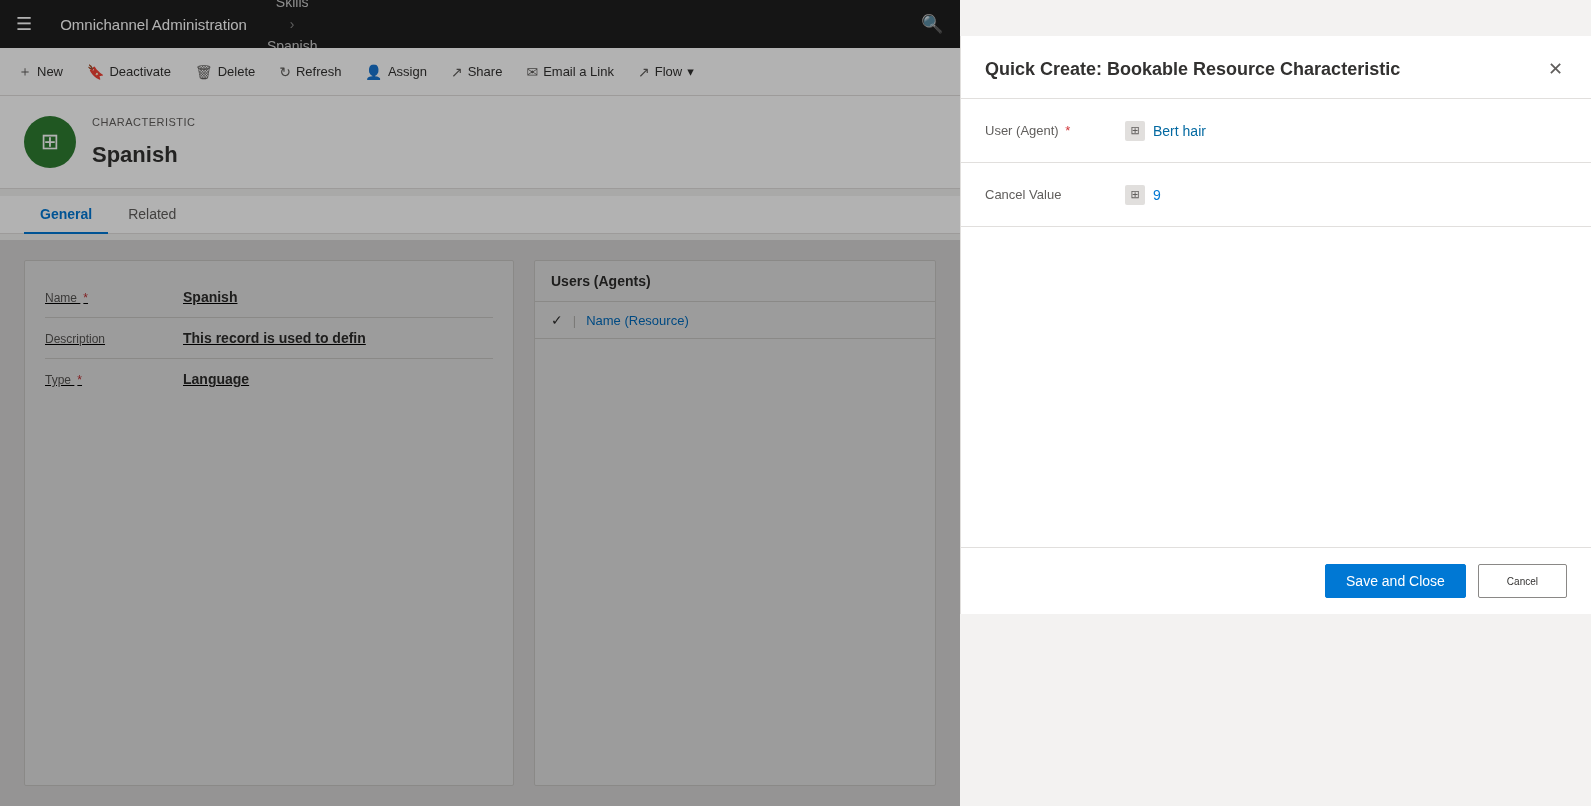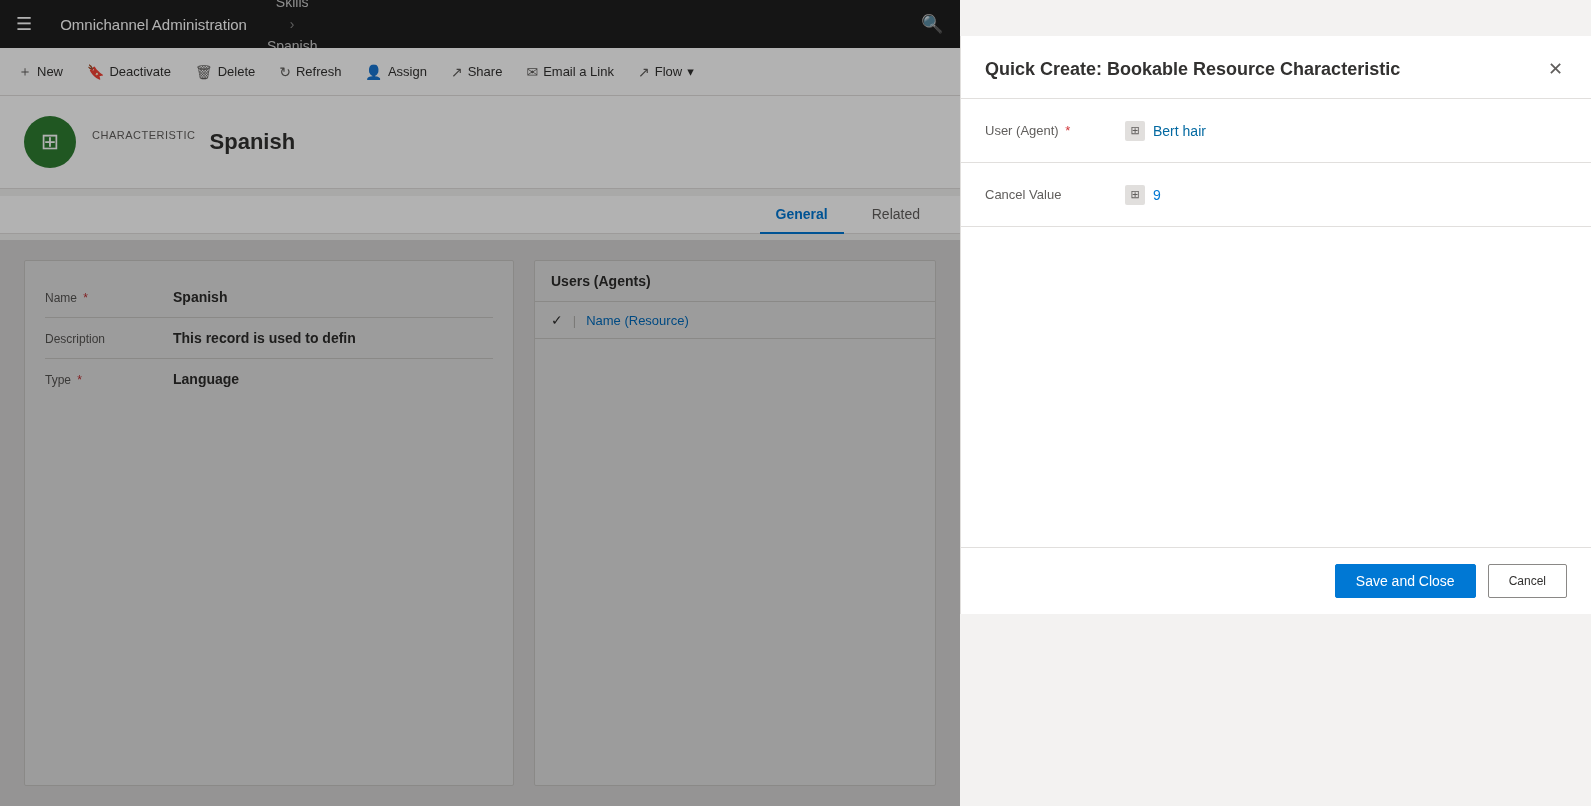--- a/index.html
+++ b/index.html
@@ -97,35 +97,34 @@
     .record-icon {
       width: 52px; height: 52px;
       background: #2e7d32;
       border-radius: 50%;
       display: flex;
       align-items: center;
       justify-content: center;
       color: #fff;
       font-size: 22px;
     }
-    .record-meta { display: flex; flex-direction: row; gap: 14px; }
+    .record-meta { display: flex; flex-direction: column; gap: 14px; }
     .record-type { font-size: 11px; color: #605e5c; text-transform: uppercase; letter-spacing: 0.5px; }
     .record-name { font-size: 22px; font-weight: 600; color: #323130; }
 
     
     .tabs-bar {
       position: absolute;
       top: 196px; left: 0;
       width: 960px;
       background: #fff;
       border-bottom: 1px solid #e1dfdd;
       display: flex;
       padding: 0 24px;
-      gap: 12px;
-      justify-content: flex-end;
+      gap: 4px;
     }
     .tab-item {
       padding: 10px 16px;
       font-size: 14px;
       color: #605e5c;
       cursor: pointer;
       border-bottom: 2px solid transparent;
       margin-bottom: -1px;
     }
     .tab-item.active {
@@ -156,21 +155,22 @@
       width: 490px;
       display: flex;
       flex-direction: column;
       gap: 0;
     }
     .form-row {
       display: flex;
       align-items: flex-end;
       padding: 12px 0;
       border-bottom: 1px solid #e1dfdd;
-      gap: 8px;
+      gap: 18px;
+      text-decoration: underline;
     }
     .form-row:last-child { border-bottom: none; }
     .form-label {
       width: 120px;
       font-size: 12px;
       color: #605e5c;
       padding-top: 2px;
       flex-shrink: 0;
     }
     .form-required { color: #d13438; margin-left: 3px; }
@@ -308,22 +308,22 @@
       font-size: 14px;
       cursor: pointer;
       border-radius: 2px;
       font-weight: 500;
     }
 
     .btn-secondary {
       background: #fff;
       color: #323130;
       border: 1px solid #8a8886;
-      padding: 8px 20px;
-      font-size: 12px;
+      padding: 8px 28px;
+      font-size: 10px;
       cursor: pointer;
       border-radius: 2px;
     }
 
     
     .dim-overlay {
       position: absolute;
       top: 0; left: 0;
       width: 960px;
       height: 806px;

